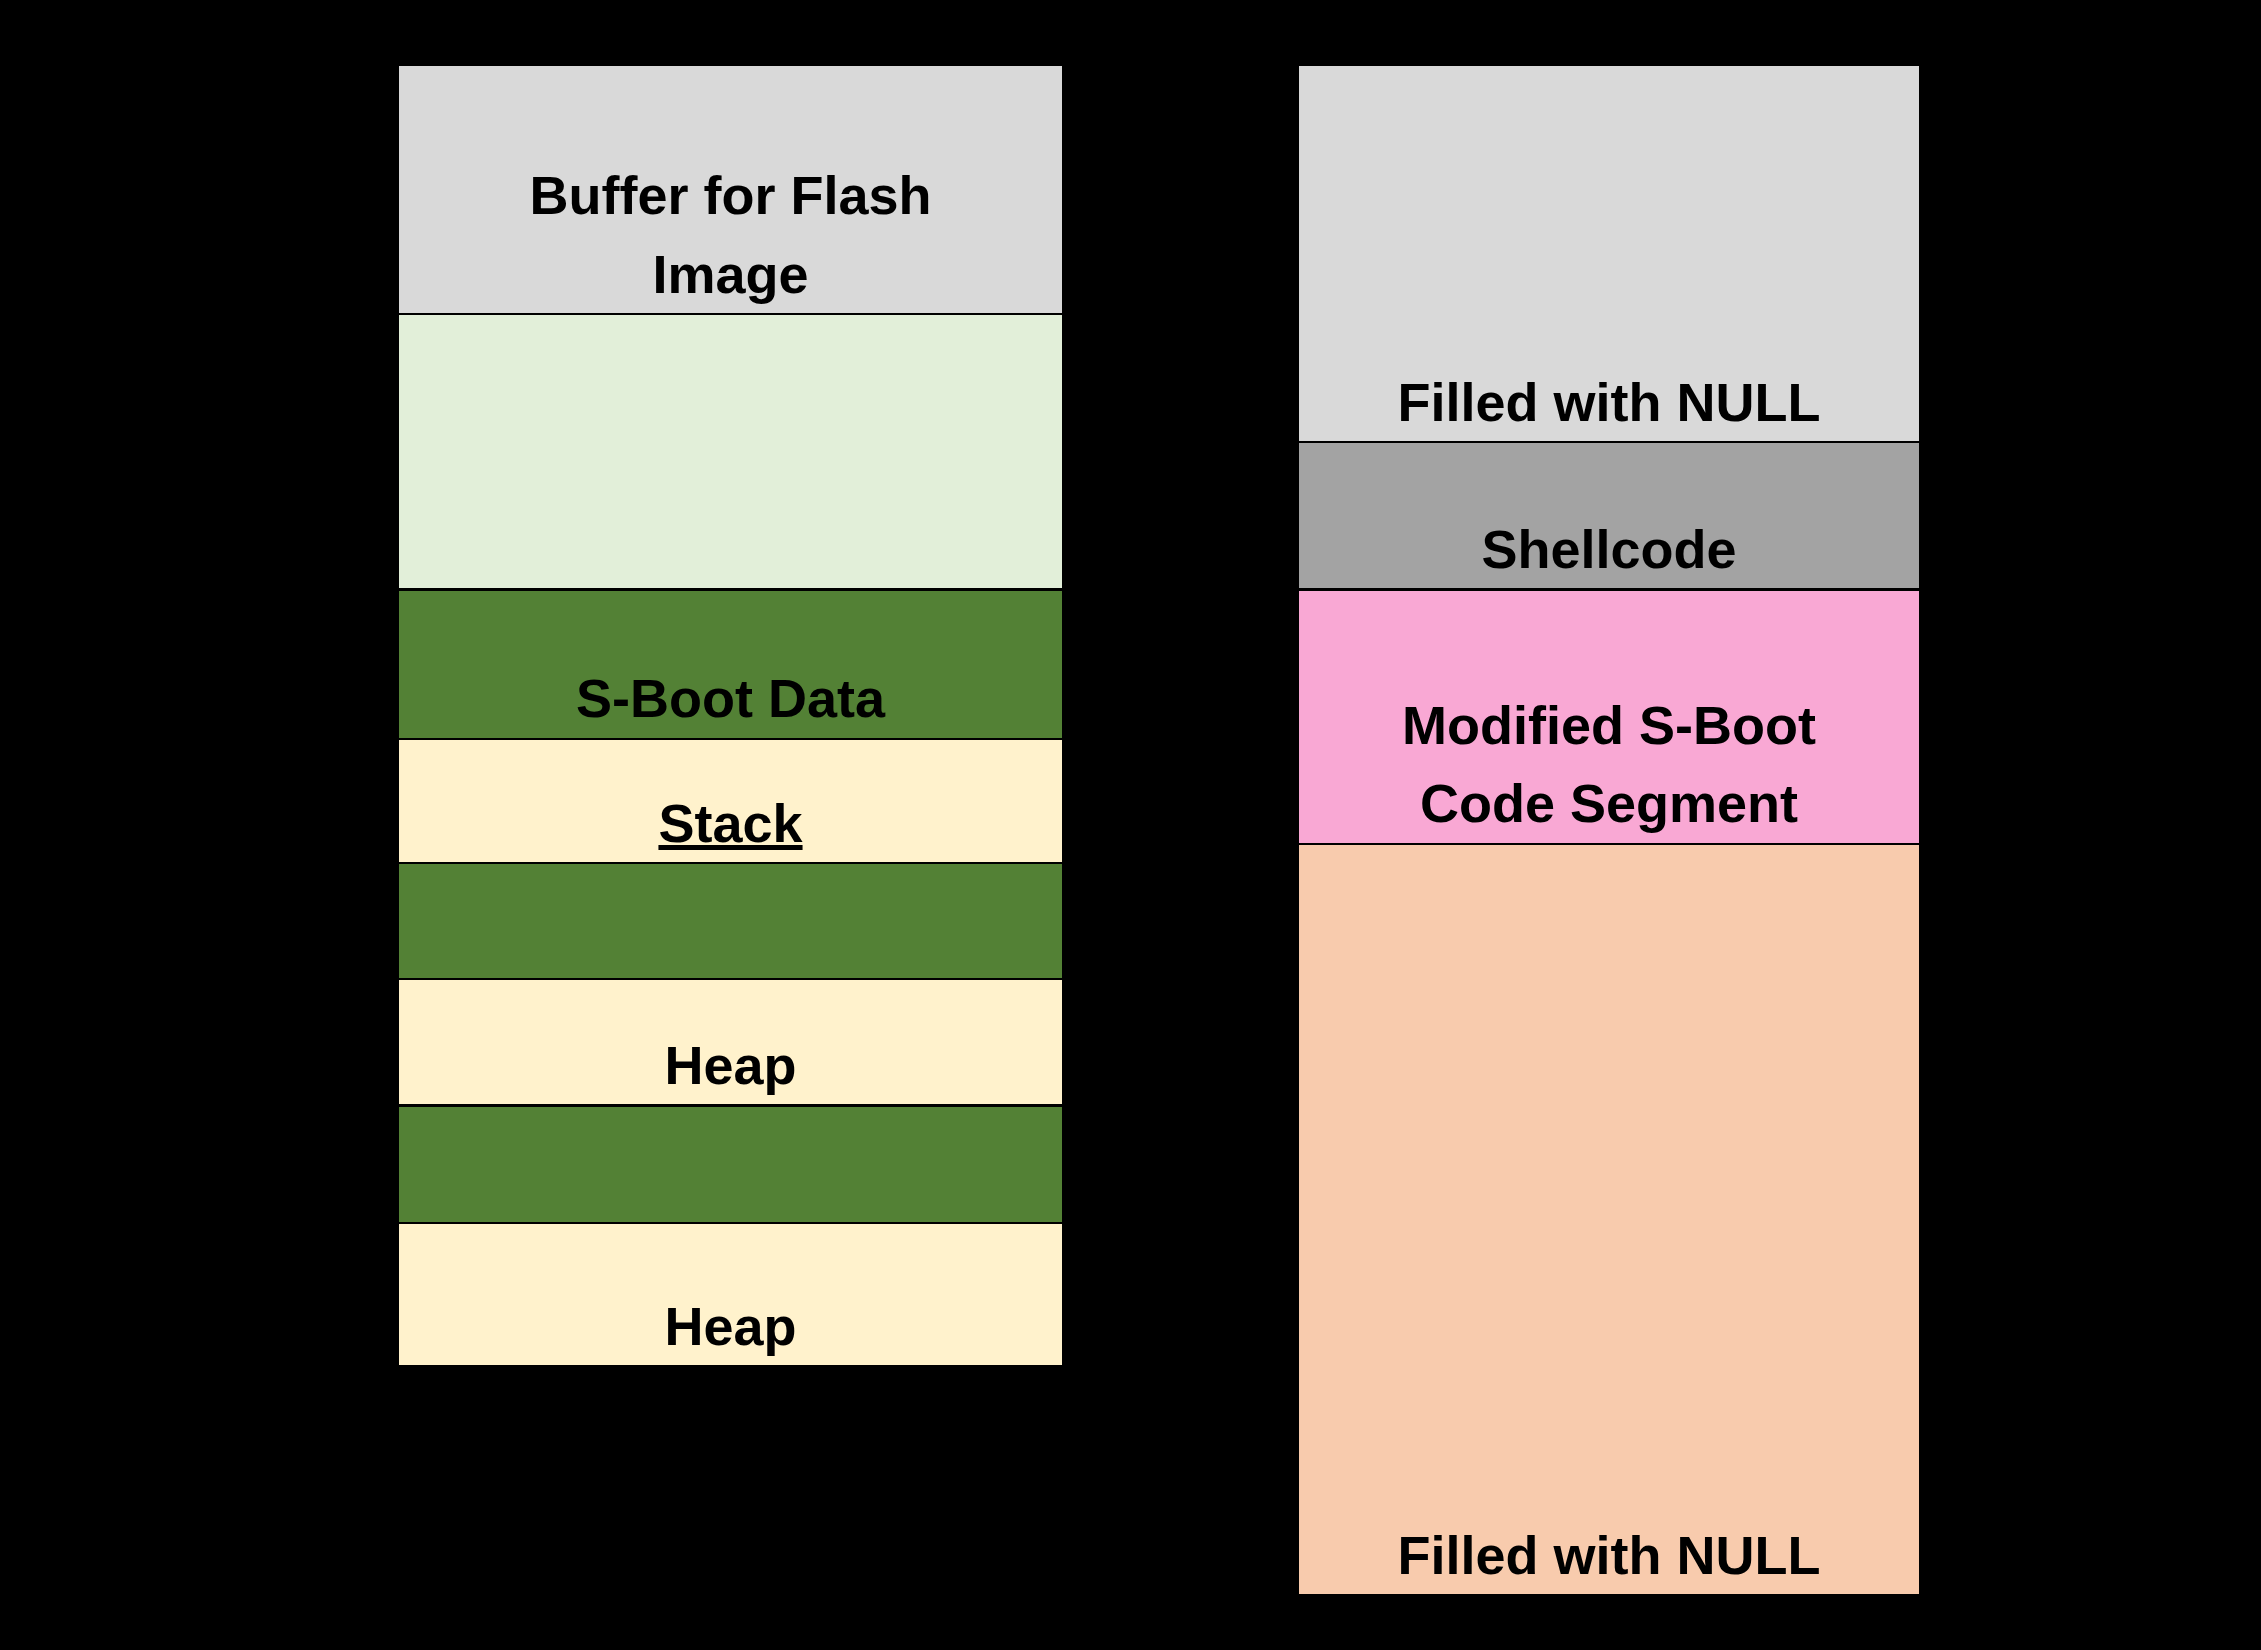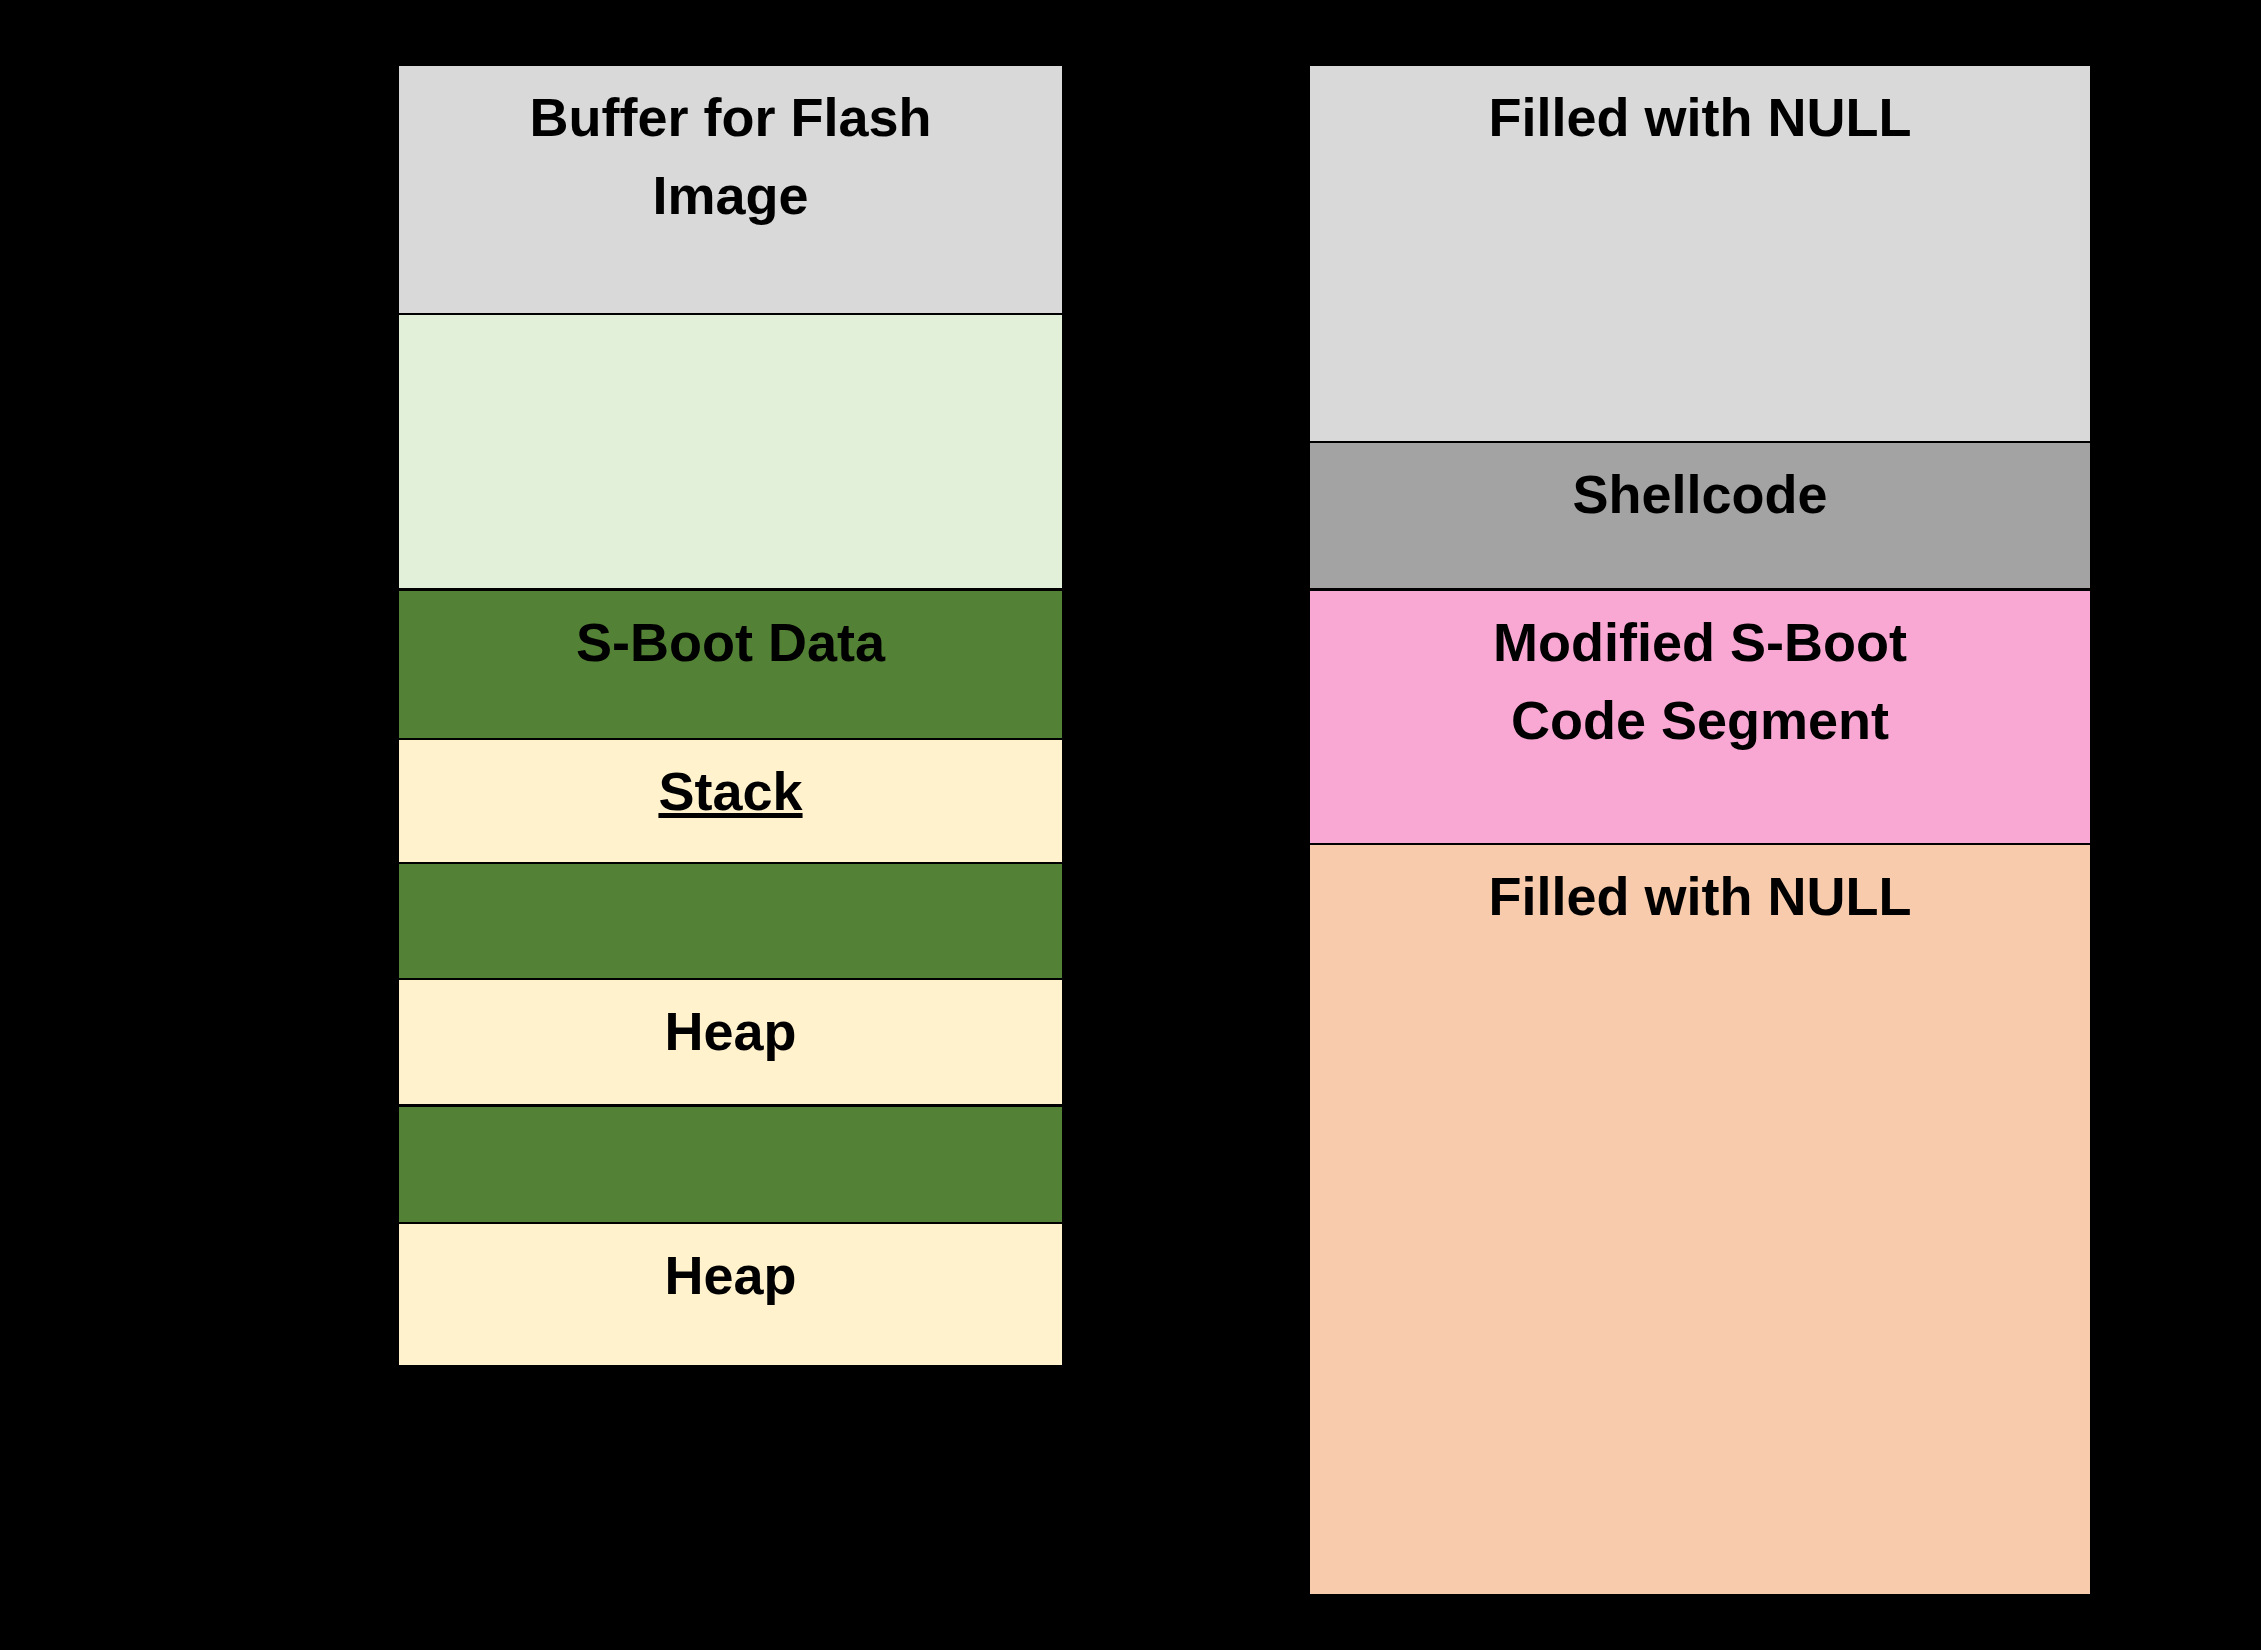--- a/index.html
+++ b/index.html
@@ -23,29 +23,28 @@
     display: flex;
     flex-direction: column;
     gap: 2.3px;
   }
   .col-left {
     left: 399px;
     width: 663px;
   }
   .col-right {
     left: 1299px;
-    width: 780px;
-    margin-left: 11px;
+    width: 620px;
   }
   .seg {
     display: flex;
-    align-items: flex-start;
+    align-items: flex-end;
     justify-content: center;
     box-sizing: border-box;
-    padding: 12px 36px;
+    padding: 0 36px;
   }
   .seg-label {
     font-weight: bold;
     font-size: 54px;
     line-height: 1.45;
     color: #000000;
     text-align: center;
     white-space: pre-line;
   }
 </style>

